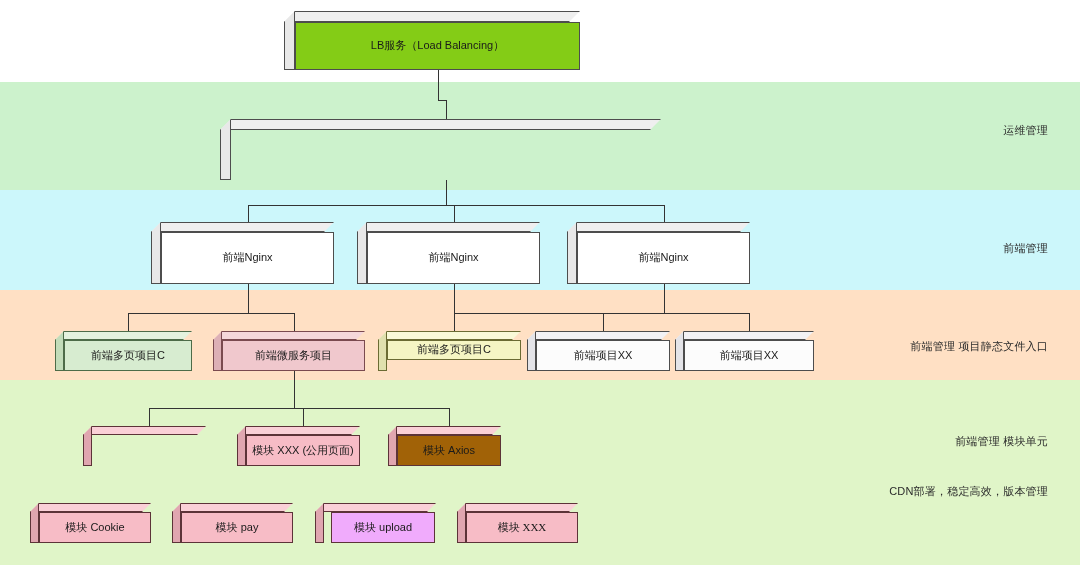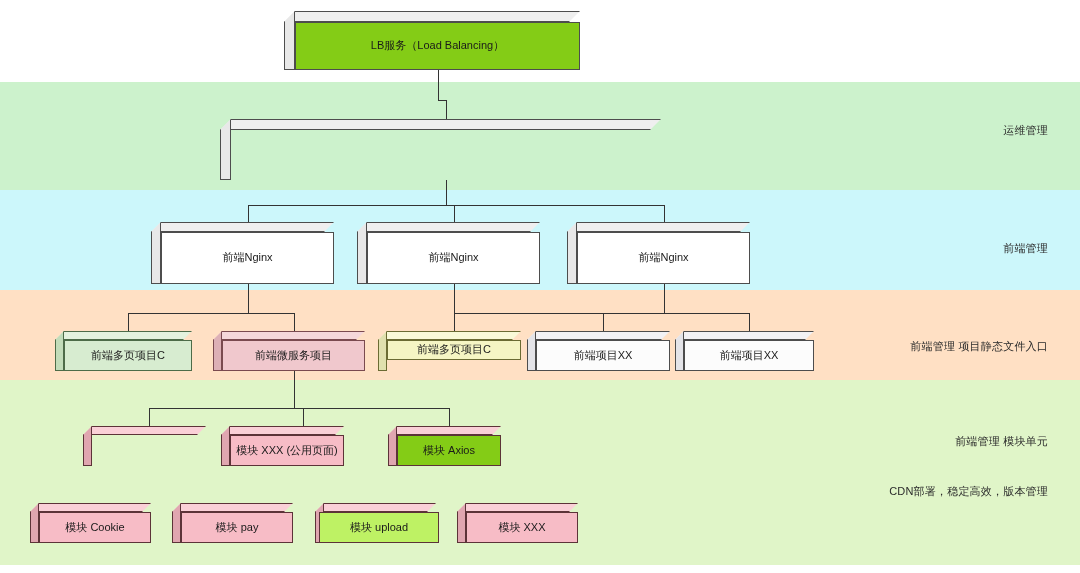--- a/index.html
+++ b/index.html
@@ -192,56 +192,56 @@
         <div class="topface" style="left: 0px; top: 0px; width: 139px; height: 9px; background: rgb(242, 242, 245); border-color: rgb(77, 77, 77); clip-path: polygon(9px 0px, 100% 0px, 130px 100%, 0px 100%);"></div>
         <div class="sideface" style="left: 0px; top: 0px; width: 9px; height: 40px; background: rgb(228, 228, 232); border-color: rgb(77, 77, 77); clip-path: polygon(100% 0px, 100% 9px, 100% 100%, 0px 100%, 0px 9px);"></div>
         <div class="face" style="left: 9px; top: 9px; width: 130px; height: 31px; background: rgb(252, 252, 252); border-color: rgb(77, 77, 77);">
           <span class="lbl">前端项目XX</span>
         </div>
       </div>
       <div class="box3d" style="left: 83px; top: 426px; width: 123px; height: 40px;">
         <div class="topface" style="left: 0px; top: 0px; width: 123px; height: 9px; background: rgb(250, 208, 215); border-color: rgb(92, 51, 56); clip-path: polygon(9px 0px, 100% 0px, 114px 100%, 0px 100%);"></div>
         <div class="sideface" style="left: 0px; top: 0px; width: 9px; height: 40px; background: rgb(224, 166, 176); border-color: rgb(92, 51, 56); clip-path: polygon(100% 0px, 100% 9px, 100% 100%, 0px 100%, 0px 9px);"></div>
       </div>
-      <div class="box3d" style="left: 221px; top: 426px; width: 123px; height: 40px;">
+      <div class="box3d" style="left: 237px; top: 426px; width: 123px; height: 40px;">
         <div class="topface" style="left: 0px; top: 0px; width: 123px; height: 9px; background: rgb(250, 208, 215); border-color: rgb(92, 51, 56); clip-path: polygon(9px 0px, 100% 0px, 114px 100%, 0px 100%);"></div>
         <div class="sideface" style="left: 0px; top: 0px; width: 9px; height: 40px; background: rgb(224, 166, 176); border-color: rgb(92, 51, 56); clip-path: polygon(100% 0px, 100% 9px, 100% 100%, 0px 100%, 0px 9px);"></div>
         <div class="face" style="left: 9px; top: 9px; width: 114px; height: 31px; background: rgb(247, 188, 198); border-color: rgb(92, 51, 56);">
           <span class="lbl">模块  XXX (公用页面)</span>
         </div>
       </div>
       <div class="box3d" style="left: 388px; top: 426px; width: 113px; height: 40px;">
         <div class="topface" style="left: 0px; top: 0px; width: 113px; height: 9px; background: rgb(250, 208, 215); border-color: rgb(92, 51, 56); clip-path: polygon(9px 0px, 100% 0px, 104px 100%, 0px 100%);"></div>
         <div class="sideface" style="left: 0px; top: 0px; width: 9px; height: 40px; background: rgb(224, 166, 176); border-color: rgb(92, 51, 56); clip-path: polygon(100% 0px, 100% 9px, 100% 100%, 0px 100%, 0px 9px);"></div>
-        <div class="face" style="left: 9px; top: 9px; width: 104px; height: 31px; background: #84cc16; border-color: rgb(92, 51, 56);">
+        <div class="face" style="left: 9px; top: 9px; width: 104px; height: 31px; background: #a16207; border-color: rgb(92, 51, 56);">
           <span class="lbl">模块 Axios</span>
         </div>
       </div>
       <div class="box3d" style="left: 30px; top: 503px; width: 121px; height: 40px;">
         <div class="topface" style="left: 0px; top: 0px; width: 121px; height: 9px; background: rgb(250, 208, 215); border-color: rgb(92, 51, 56); clip-path: polygon(9px 0px, 100% 0px, 112px 100%, 0px 100%);"></div>
         <div class="sideface" style="left: 0px; top: 0px; width: 9px; height: 40px; background: rgb(224, 166, 176); border-color: rgb(92, 51, 56); clip-path: polygon(100% 0px, 100% 9px, 100% 100%, 0px 100%, 0px 9px);"></div>
         <div class="face" style="left: 9px; top: 9px; width: 112px; height: 31px; background: rgb(247, 188, 198); border-color: rgb(92, 51, 56);">
           <span class="lbl">模块 Cookie</span>
         </div>
       </div>
       <div class="box3d" style="left: 172px; top: 503px; width: 121px; height: 40px; padding-left: 42px;">
         <div class="topface" style="left: 0px; top: 0px; width: 121px; height: 9px; background: rgb(250, 208, 215); border-color: rgb(92, 51, 56); clip-path: polygon(9px 0px, 100% 0px, 112px 100%, 0px 100%);"></div>
         <div class="sideface" style="left: 0px; top: 0px; width: 9px; height: 40px; background: rgb(224, 166, 176); border-color: rgb(92, 51, 56); clip-path: polygon(100% 0px, 100% 9px, 100% 100%, 0px 100%, 0px 9px);"></div>
         <div class="face" style="left: 9px; top: 9px; width: 112px; height: 31px; background: rgb(247, 188, 198); border-color: rgb(92, 51, 56);">
           <span class="lbl">模块 pay</span>
         </div>
       </div>
       <div class="box3d" style="left: 315px; top: 503px; width: 121px; height: 40px;">
         <div class="topface" style="left: 0px; top: 0px; width: 121px; height: 9px; background: rgb(250, 208, 215); border-color: rgb(92, 51, 56); clip-path: polygon(9px 0px, 100% 0px, 112px 100%, 0px 100%);"></div>
         <div class="sideface" style="left: 0px; top: 0px; width: 9px; height: 40px; background: rgb(224, 166, 176); border-color: rgb(92, 51, 56); clip-path: polygon(100% 0px, 100% 9px, 100% 100%, 0px 100%, 0px 9px);"></div>
-        <div class="face" style="left: 4px; top: 9px; width: 120px; height: 31px; background: #bef264; border-color: rgb(92, 51, 56);">
+        <div class="face" style="left: 16px; top: 9px; width: 104px; height: 31px; background: #f0abfc; border-color: rgb(92, 51, 56);">
           <span class="lbl">模块 upload</span>
         </div>
       </div>
-      <div class="box3d" style="left: 457px; top: 503px; width: 121px; height: 40px;">
+      <div class="box3d" style="left: 457px; top: 503px; width: 121px; height: 40px; font-family: Liberation Serif, serif;">
         <div class="topface" style="left: 0px; top: 0px; width: 121px; height: 9px; background: rgb(250, 208, 215); border-color: rgb(92, 51, 56); clip-path: polygon(9px 0px, 100% 0px, 112px 100%, 0px 100%);"></div>
         <div class="sideface" style="left: 0px; top: 0px; width: 9px; height: 40px; background: rgb(224, 166, 176); border-color: rgb(92, 51, 56); clip-path: polygon(100% 0px, 100% 9px, 100% 100%, 0px 100%, 0px 9px);"></div>
         <div class="face" style="left: 9px; top: 9px; width: 112px; height: 31px; background: rgb(247, 188, 198); border-color: rgb(92, 51, 56);">
           <span class="lbl">模块 XXX</span>
         </div>
       </div>
     </div>
 </div>
 
 </body></html>

